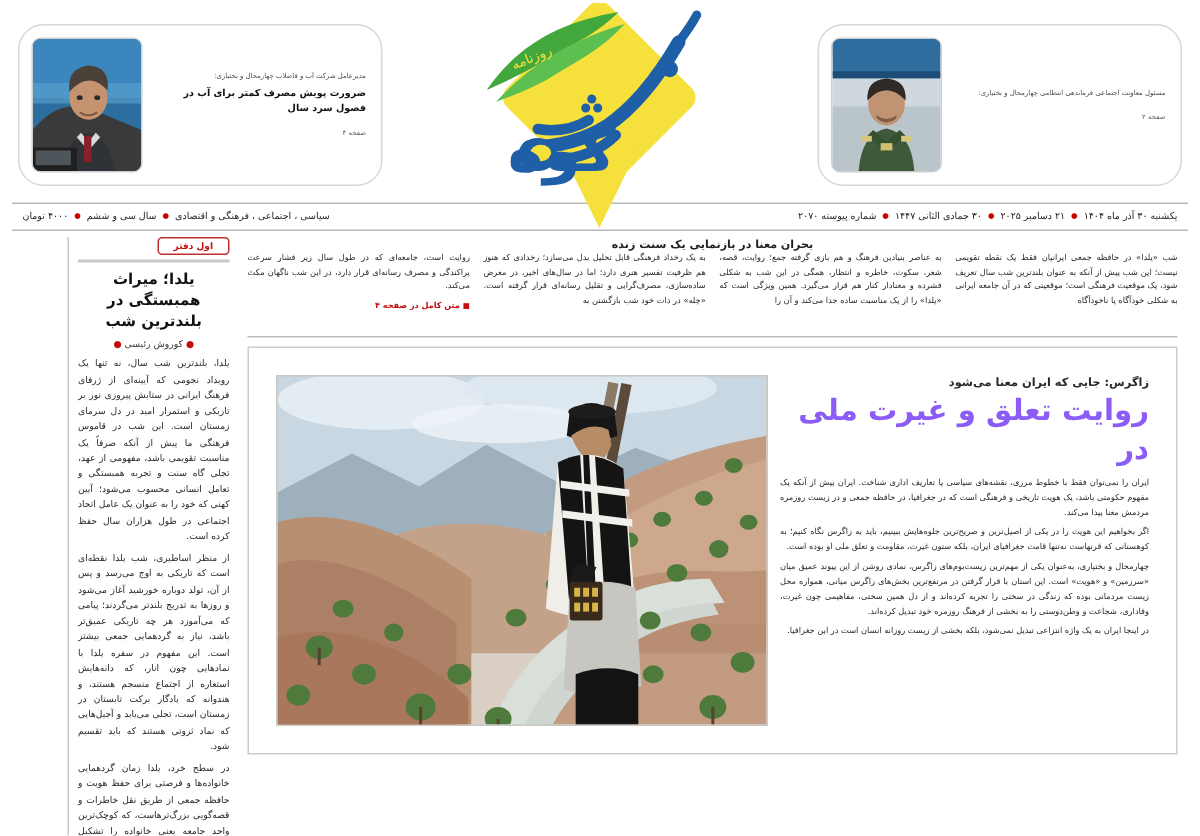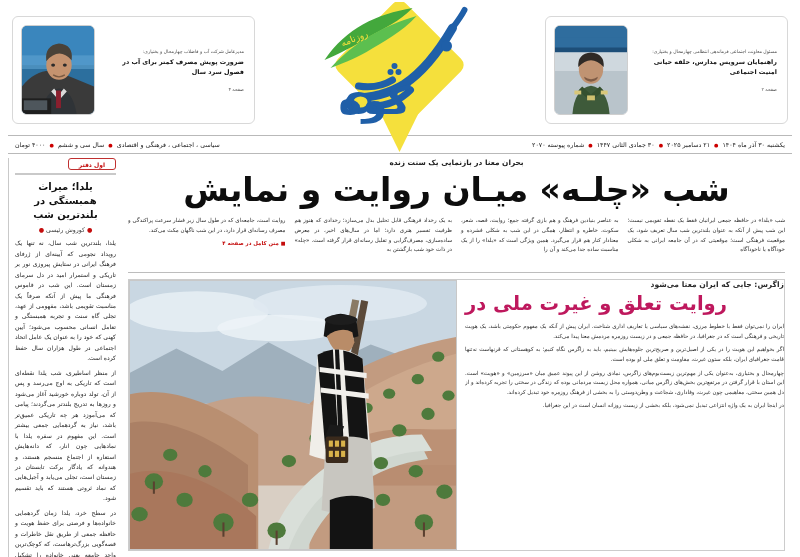--- a/index.html
+++ b/index.html
@@ -41,21 +41,21 @@
     z-index: 5;
   }
   .logo-svg { display:block; width: 175px; height: 160px; }
 
   
   .teaser {
     width: 243px;
     height: 108px;
     margin-top: 16px;
     border: 1px solid #d8d8d8;
-    border-radius: 6px;
+    border-radius: 17px;
     background: #fff;
     display: flex;
     align-items: center;
     padding: 6px 8px;
     gap: 7px;
     position: relative;
   }
   .teaser.right-box { margin-right: 12px; flex-direction: row-reverse; }
   .teaser.left-box  { margin-left: 12px;  flex-direction: row-reverse; }
 
@@ -112,20 +112,21 @@
   .infobar .sep { color: #cc0000; padding: 0 2px; font-size: 5px; vertical-align: middle; }
   .infobar-right, .infobar-left { white-space: nowrap; }
 
   
   .content {
     display: flex;
     flex-direction: row;
     padding: 4px 8px 0 8px;
     height: 404px;
     gap: 0;
+    margin-left: 37px;
   }
 
   
   .sidebar {
     order: 2;
     width: 112px;
     flex: 0 0 112px;
     border-left: 1px solid #c9c9c9;
     padding: 0 4px 0 6px;
     position: relative;
@@ -227,41 +228,41 @@
     margin: 3px 0 6px 0;
   }
 
   
   .second {
     display: flex;
     flex-direction: row;
     gap: 8px;
     height: 272px;
     border: 1px solid #cccccc;
-    padding: 0;
+    padding: 18px;
   }
   .second-text {
     flex: 1 1 auto;
     min-width: 0;
     display: flex;
     flex-direction: column;
   }
   .second-kicker {
     text-align: right;
     font-size: 7.6px;
     color: #2a2a2a;
     font-weight: bold;
     margin-bottom: 2px;
   }
   .second-headline {
-    text-align: left;
+    text-align: right;
     font-size: 19.5px;
     font-weight: bold;
     line-height: 1.34;
-    color: #be185d;
+    color: #8b5cf6;
     letter-spacing: -0.3px;
     margin-bottom: 5px;
   }
   .second-body {
     font-size: 5.5px;
     line-height: 1.78;
     text-align: justify;
     color: #2b2b2b;
     flex: 1 1 auto;
     overflow: hidden;
@@ -299,21 +300,20 @@
           <path d="M18 90 q2 -26 19 -29 q17 3 19 29z" fill="#3e5a3a"></path>
           <path d="M28 62 l9 8 l9 -8 l4 4 l-13 11 l-13 -11z" fill="#35502f"></path>
           <rect x="20" y="66" width="7" height="4" fill="#d8c77a"></rect>
           <rect x="47" y="66" width="7" height="4" fill="#d8c77a"></rect>
           <rect x="33" y="71" width="8" height="5" fill="#cfc070"></rect>
           <rect x="0" y="0" width="74" height="12" fill="#2f6d9e" opacity="0.85"></rect>
         </svg>
       </div>
       <div class="teaser-text">
         <div class="teaser-kicker">مسئول معاونت اجتماعی فرماندهی انتظامی چهارمحال و بختیاری:</div>
-        <div class="teaser-title">راهنمایان سرویس مدارس، حلقه حیاتی امنیت اجتماعی</div>
         <div class="teaser-page">صفحه ۲</div>
       </div>
     </div>
 
     <div class="logo-wrap">
       <svg class="logo-svg" viewBox="0 0 175 160" aria-hidden="true">
 
         <g transform="translate(87,63) rotate(45)">
           <rect x="-48" y="-48" width="96" height="96" rx="9" fill="#f5e03c"></rect>
         </g>
@@ -386,21 +386,20 @@
       <span class="sep">●</span>
       <span>۴۰۰۰ تومان</span>
     </div>
   </div>
 
   <div class="content">
 
     <div class="main">
 
       <div class="lead-kicker">بحران معنا در بازنمایی یک سنت زنده</div>
-      <div class="lead-headline">شب «چلـه» میـان روایت و نمایش</div>
 
       <div class="lead-cols">
         <p>شب «یلدا» در حافظه جمعی ایرانیان فقط یک نقطه تقویمی نیست؛ این شب پیش از آنکه به عنوان بلندترین شب سال تعریف شود، یک موقعیت فرهنگی است؛ موقعیتی که در آن جامعه ایرانی به شکلی خودآگاه یا ناخودآگاه</p>
         <p>به عناصر بنیادین فرهنگ و هم بازی گرفته جمع؛ روایت، قصه، شعر، سکوت، خاطره و انتظار، همگی در این شب به شکلی فشرده و معنادار کنار هم قرار می‌گیرد. همین ویژگی است که «یلدا» را از یک مناسبت ساده جدا می‌کند و آن را</p>
         <p>به یک رخداد فرهنگی قابل تحلیل بدل می‌سازد؛ رخدادی که هنوز هم ظرفیت تفسیر هنری دارد؛ اما در سال‌های اخیر، در معرض ساده‌سازی، مصرف‌گرایی و تقلیل رسانه‌ای قرار گرفته است. «چله» در ذات خود شب بازگشتن به</p>
         <p>روایت است، جامعه‌ای که در طول سال زیر فشار سرعت پراکندگی و مصرف رسانه‌ای قرار دارد، در این شب ناگهان مکث می‌کند.</p>
         <div class="more-link">
           <span class="sq">■</span>
           <span>متن کامل در صفحه ۴</span>
         </div>

